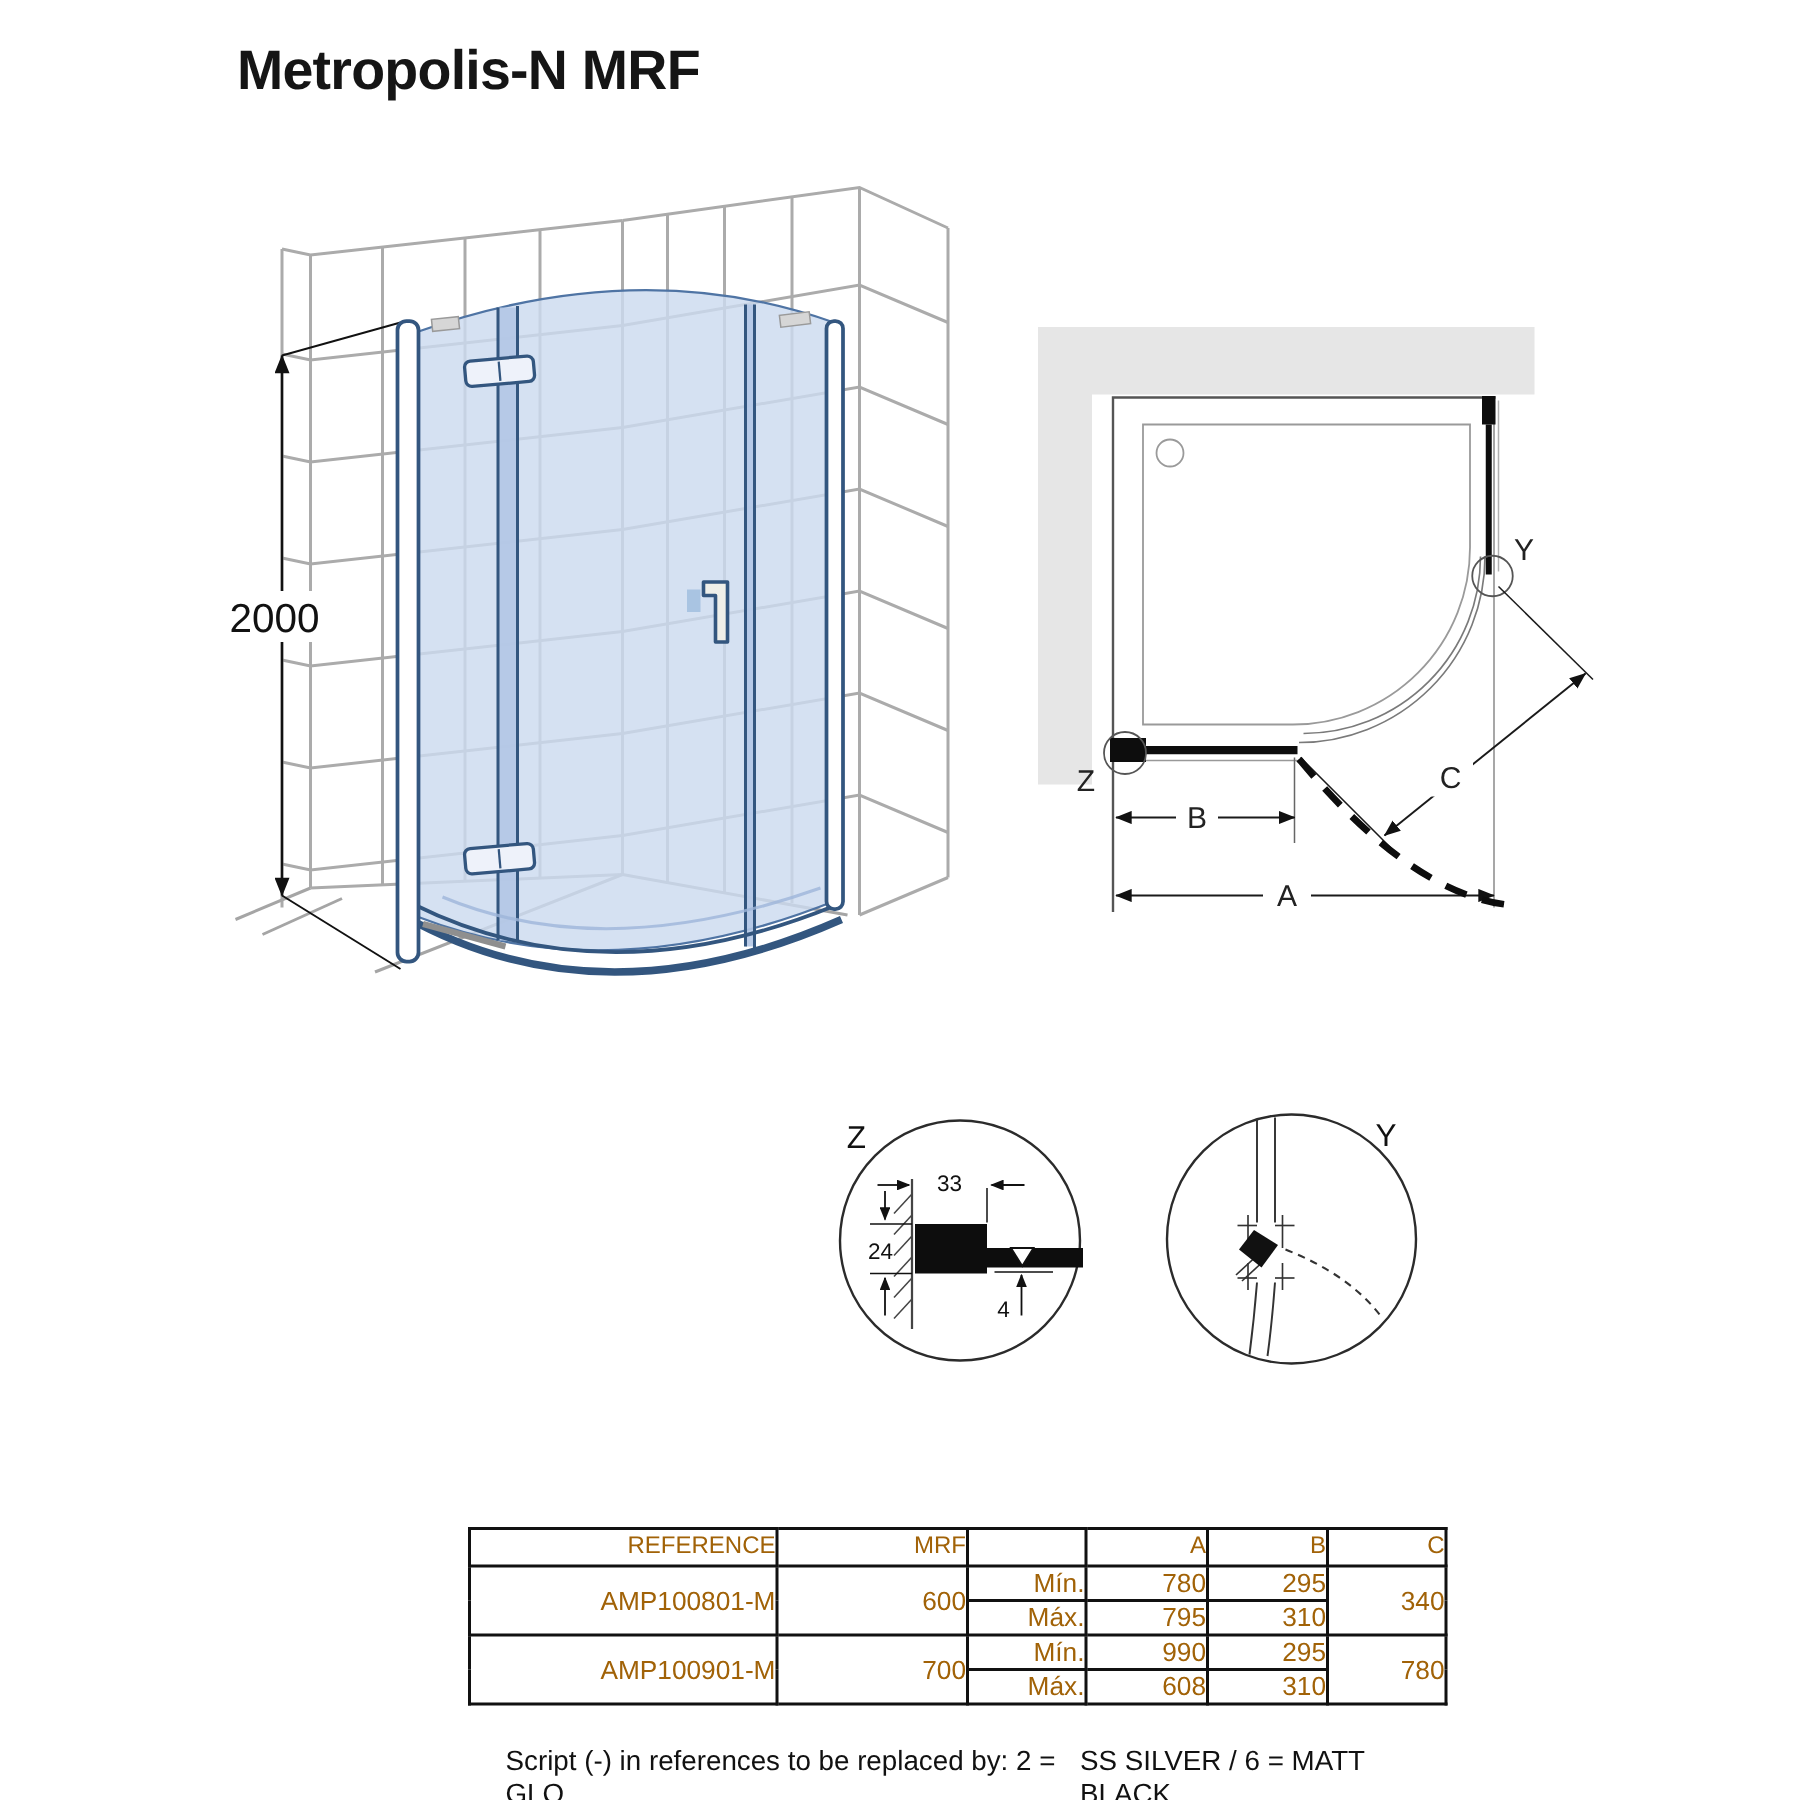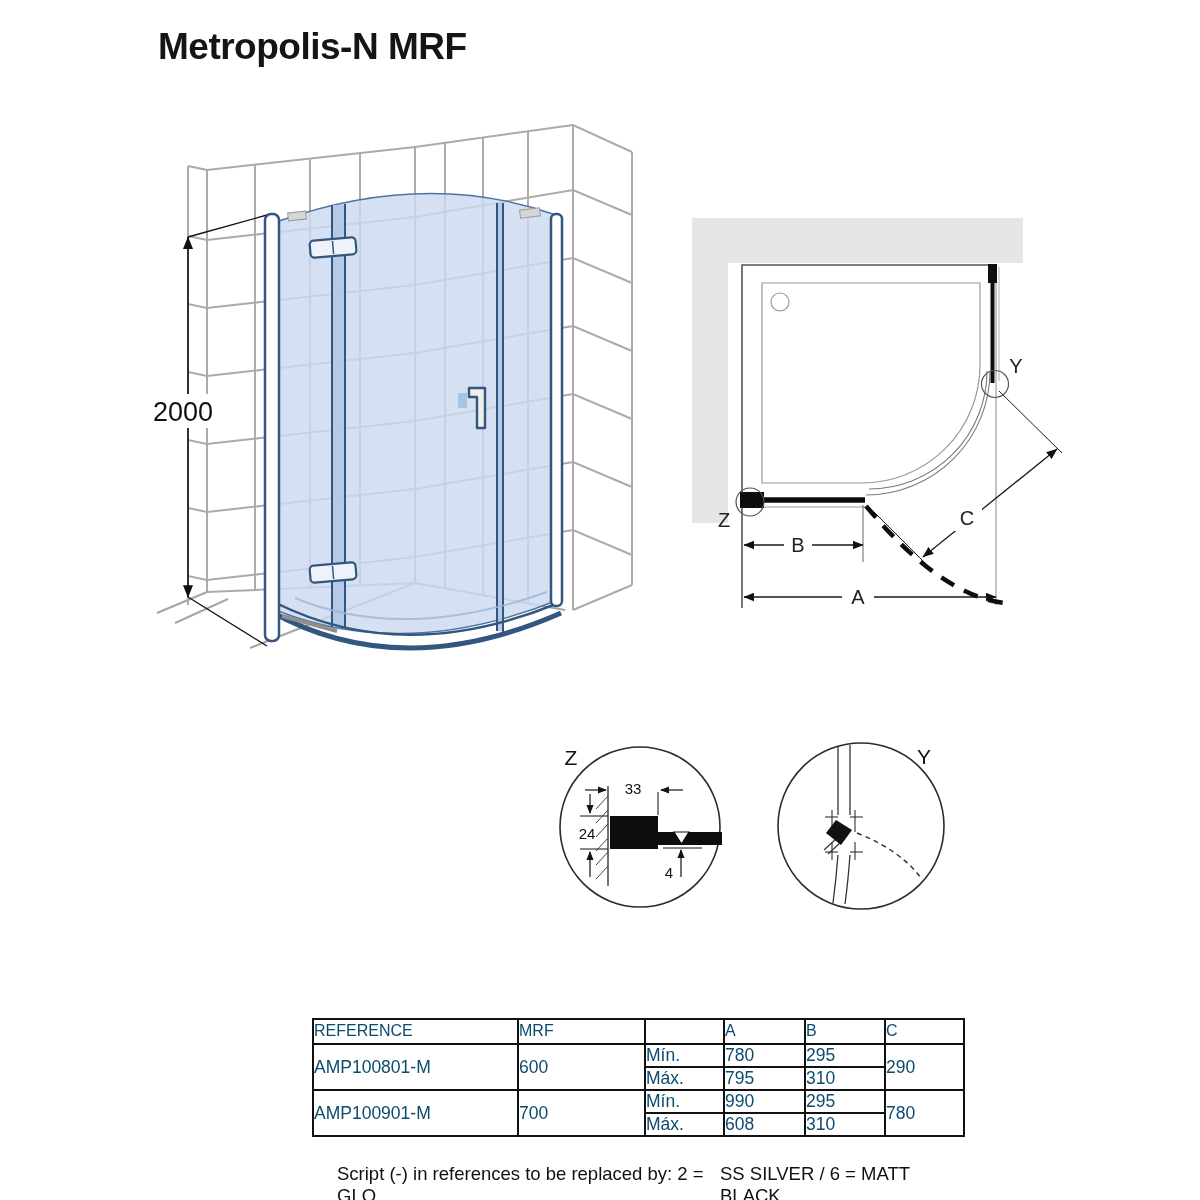--- a/index.html
+++ b/index.html
@@ -5,22 +5,22 @@
   html,body{margin:0;padding:0;background:#ffffff;}
   .page{position:relative;width:1200px;height:1200px;background:#fff;overflow:hidden;
         font-family:"Liberation Sans",sans-serif;color:#111;}
   .title{position:absolute;left:146px;top:14px;font-size:37px;font-weight:700;
          letter-spacing:-0.5px;color:#151515;margin:12px;}
   svg{position:absolute;}
   .iso-svg{left:145px;top:95px;}
   .plan-svg{left:670px;top:205px;}
   .det-svg{left:530px;top:720px;}
   .spec{position:absolute;left:312px;top:1018px;border-collapse:collapse;table-layout:fixed;}
-  .spec td{border:2.6px solid #111;text-align:left;vertical-align:middle;
-           font-size:17.5px;color:#0c4a6e;padding:0;line-height:1.05;}
+  .spec td{border:2.6px solid #111;text-align:right;vertical-align:middle;
+           font-size:17.5px;color:#a16207;padding:0;line-height:1.05;}
   .spec td.hdr{font-size:16px;}
   .spec tr{height:23px;}
   .spec tr.hrow{height:25px;}
   .spec td.thin{border-top-width:1.3px;}
   .footer{position:absolute;left:337px;top:1163px;width:626px;display:flex;
           justify-content:space-between;font-size:18.5px;color:#111;}
   text{font-family:"Liberation Sans",sans-serif;}
 </style>
 </head>
 <body>
@@ -253,21 +253,21 @@
         <td class="hdr">A</td>
         <td class="hdr">B</td>
         <td class="hdr">C</td>
       </tr>
       <tr>
         <td rowspan="2">AMP100801-M</td>
         <td rowspan="2">600</td>
         <td>Mín.</td>
         <td>780</td>
         <td>295</td>
-        <td rowspan="2">290</td>
+        <td rowspan="2">340</td>
       </tr>
       <tr>
         <td class="thin">Máx.</td>
         <td class="thin">795</td>
         <td class="thin">310</td>
       </tr>
       <tr>
         <td rowspan="2">AMP100901-M</td>
         <td rowspan="2">700</td>
         <td>Mín.</td>

